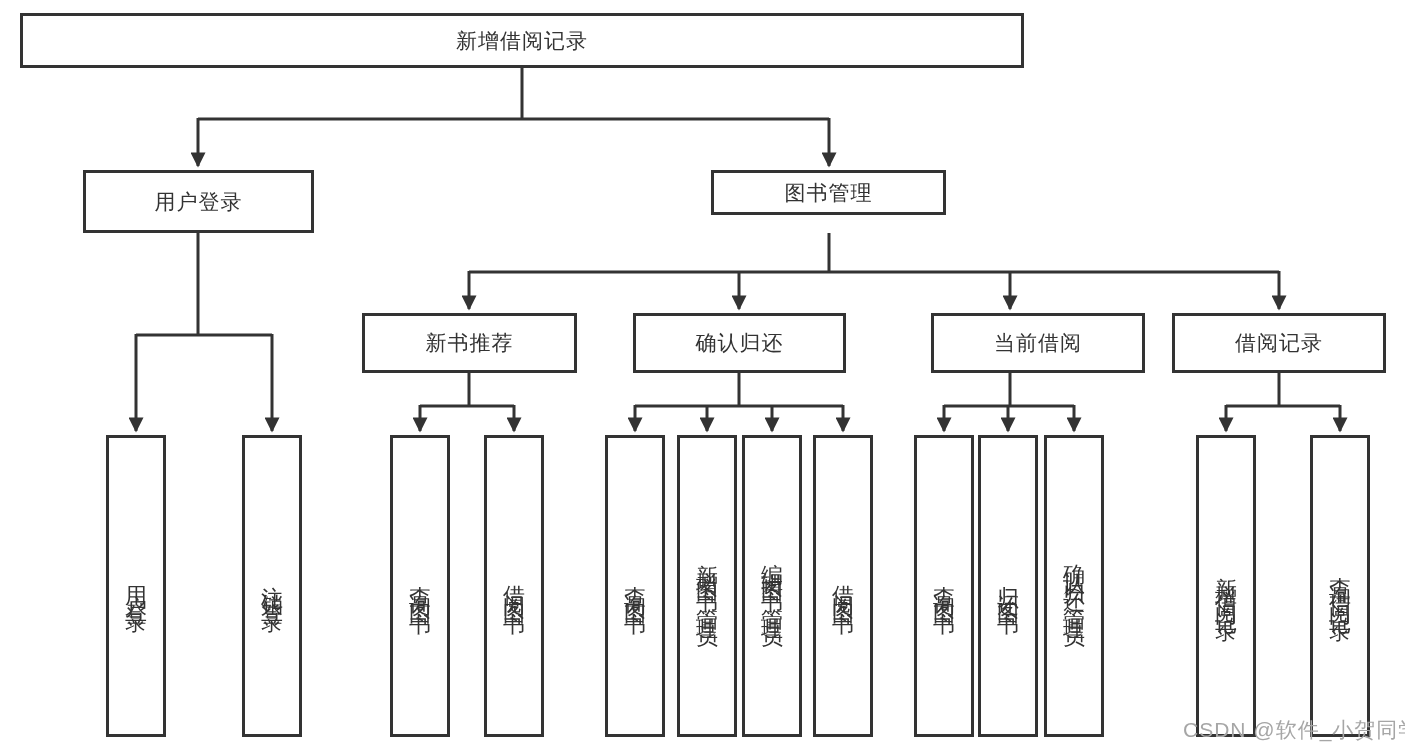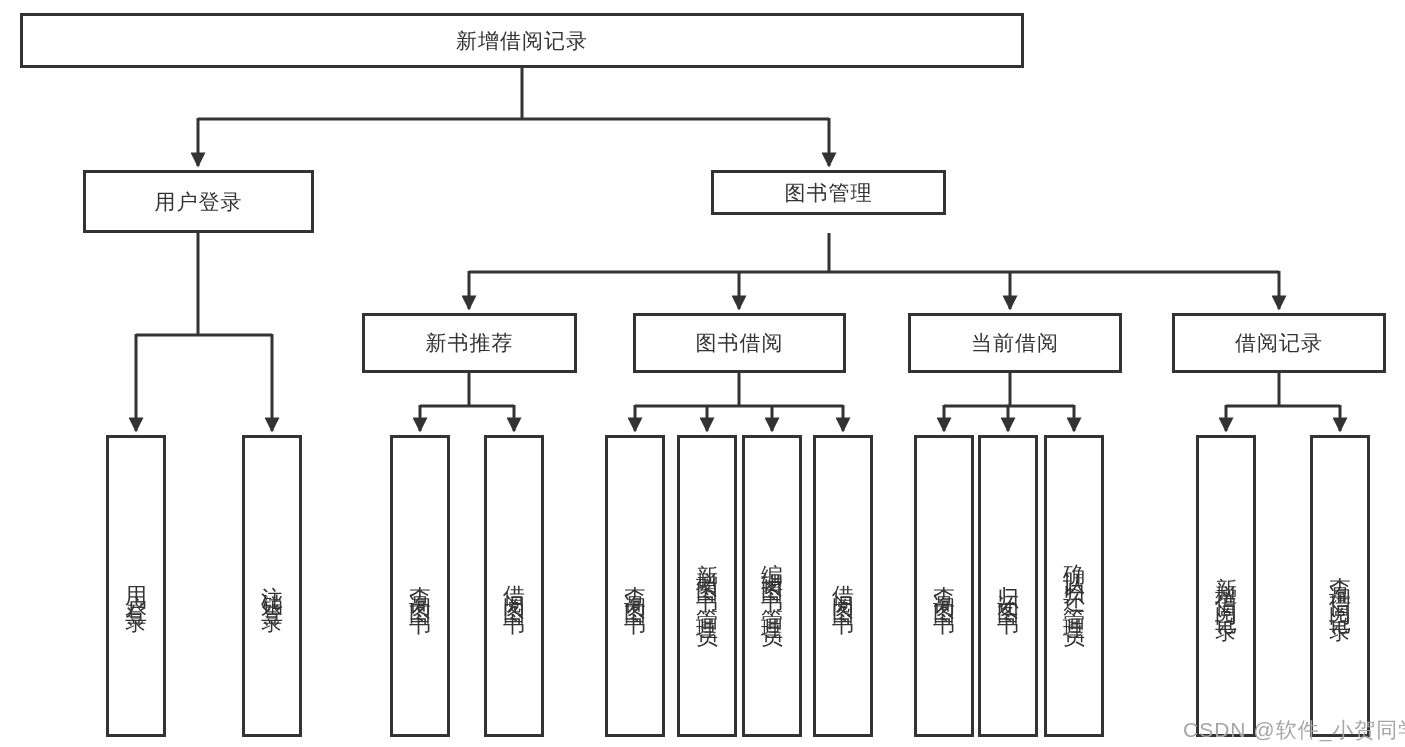--- a/index.html
+++ b/index.html
@@ -104,22 +104,22 @@
     <line class="w" x1="1226" y1="405" x2="1226" y2="431" marker-end="url(#arrow)"></line>
     <line class="w" x1="1340" y1="405" x2="1340" y2="431" marker-end="url(#arrow)"></line>
   </svg>
 
   <div class="box h" style="left:20px; top:13px; width:1004px; height:55px;">新增借阅记录</div>
 
   <div class="box h" style="left:83px; top:170px; width:231px; height:63px;">用户登录</div>
   <div class="box h" style="left:711px; top:170px; width:235px; height:45px;">图书管理</div>
 
   <div class="box h" style="left:362px; top:313px; width:215px; height:60px;">新书推荐</div>
-  <div class="box h" style="left:633px; top:313px; width:213px; height:60px;">图书借阅</div>
-  <div class="box h" style="left:908px; top:313px; width:214px; height:60px;">当前借阅</div>
+  <div class="box h" style="left:633px; top:313px; width:213px; height:60px;">确认归还</div>
+  <div class="box h" style="left:931px; top:313px; width:214px; height:60px;">当前借阅</div>
   <div class="box h" style="left:1172px; top:313px; width:214px; height:60px;">借阅记录</div>
 
   <div class="box v" style="left:106px; top:435px; width:60px; height:302px;">用户登录</div>
   <div class="box v" style="left:242px; top:435px; width:60px; height:302px;">注销登录</div>
 
   <div class="box v" style="left:390px; top:435px; width:60px; height:302px;">查询图书</div>
   <div class="box v" style="left:484px; top:435px; width:60px; height:302px;">借阅图书</div>
 
   <div class="box v" style="left:605px; top:435px; width:60px; height:302px;">查询图书</div>
   <div class="box v" style="left:677px; top:435px; width:60px; height:302px;">新增图书（管理员）</div>

